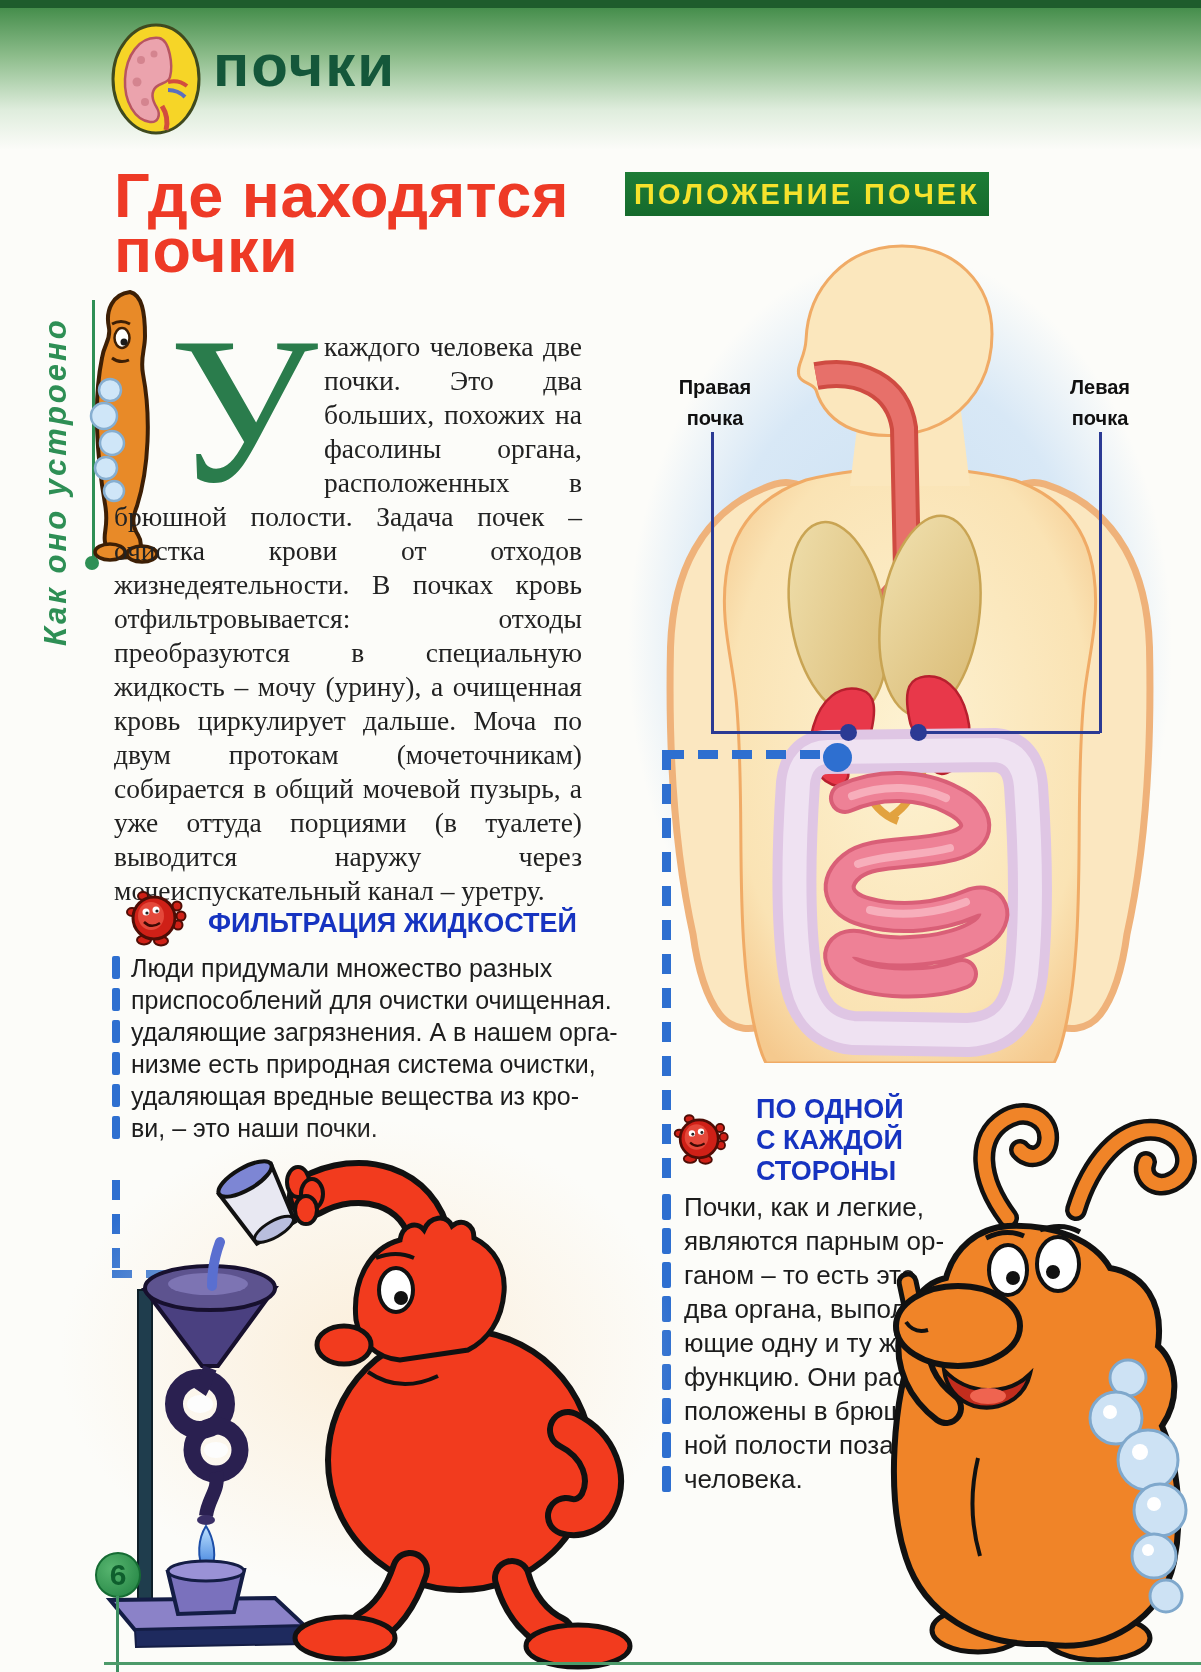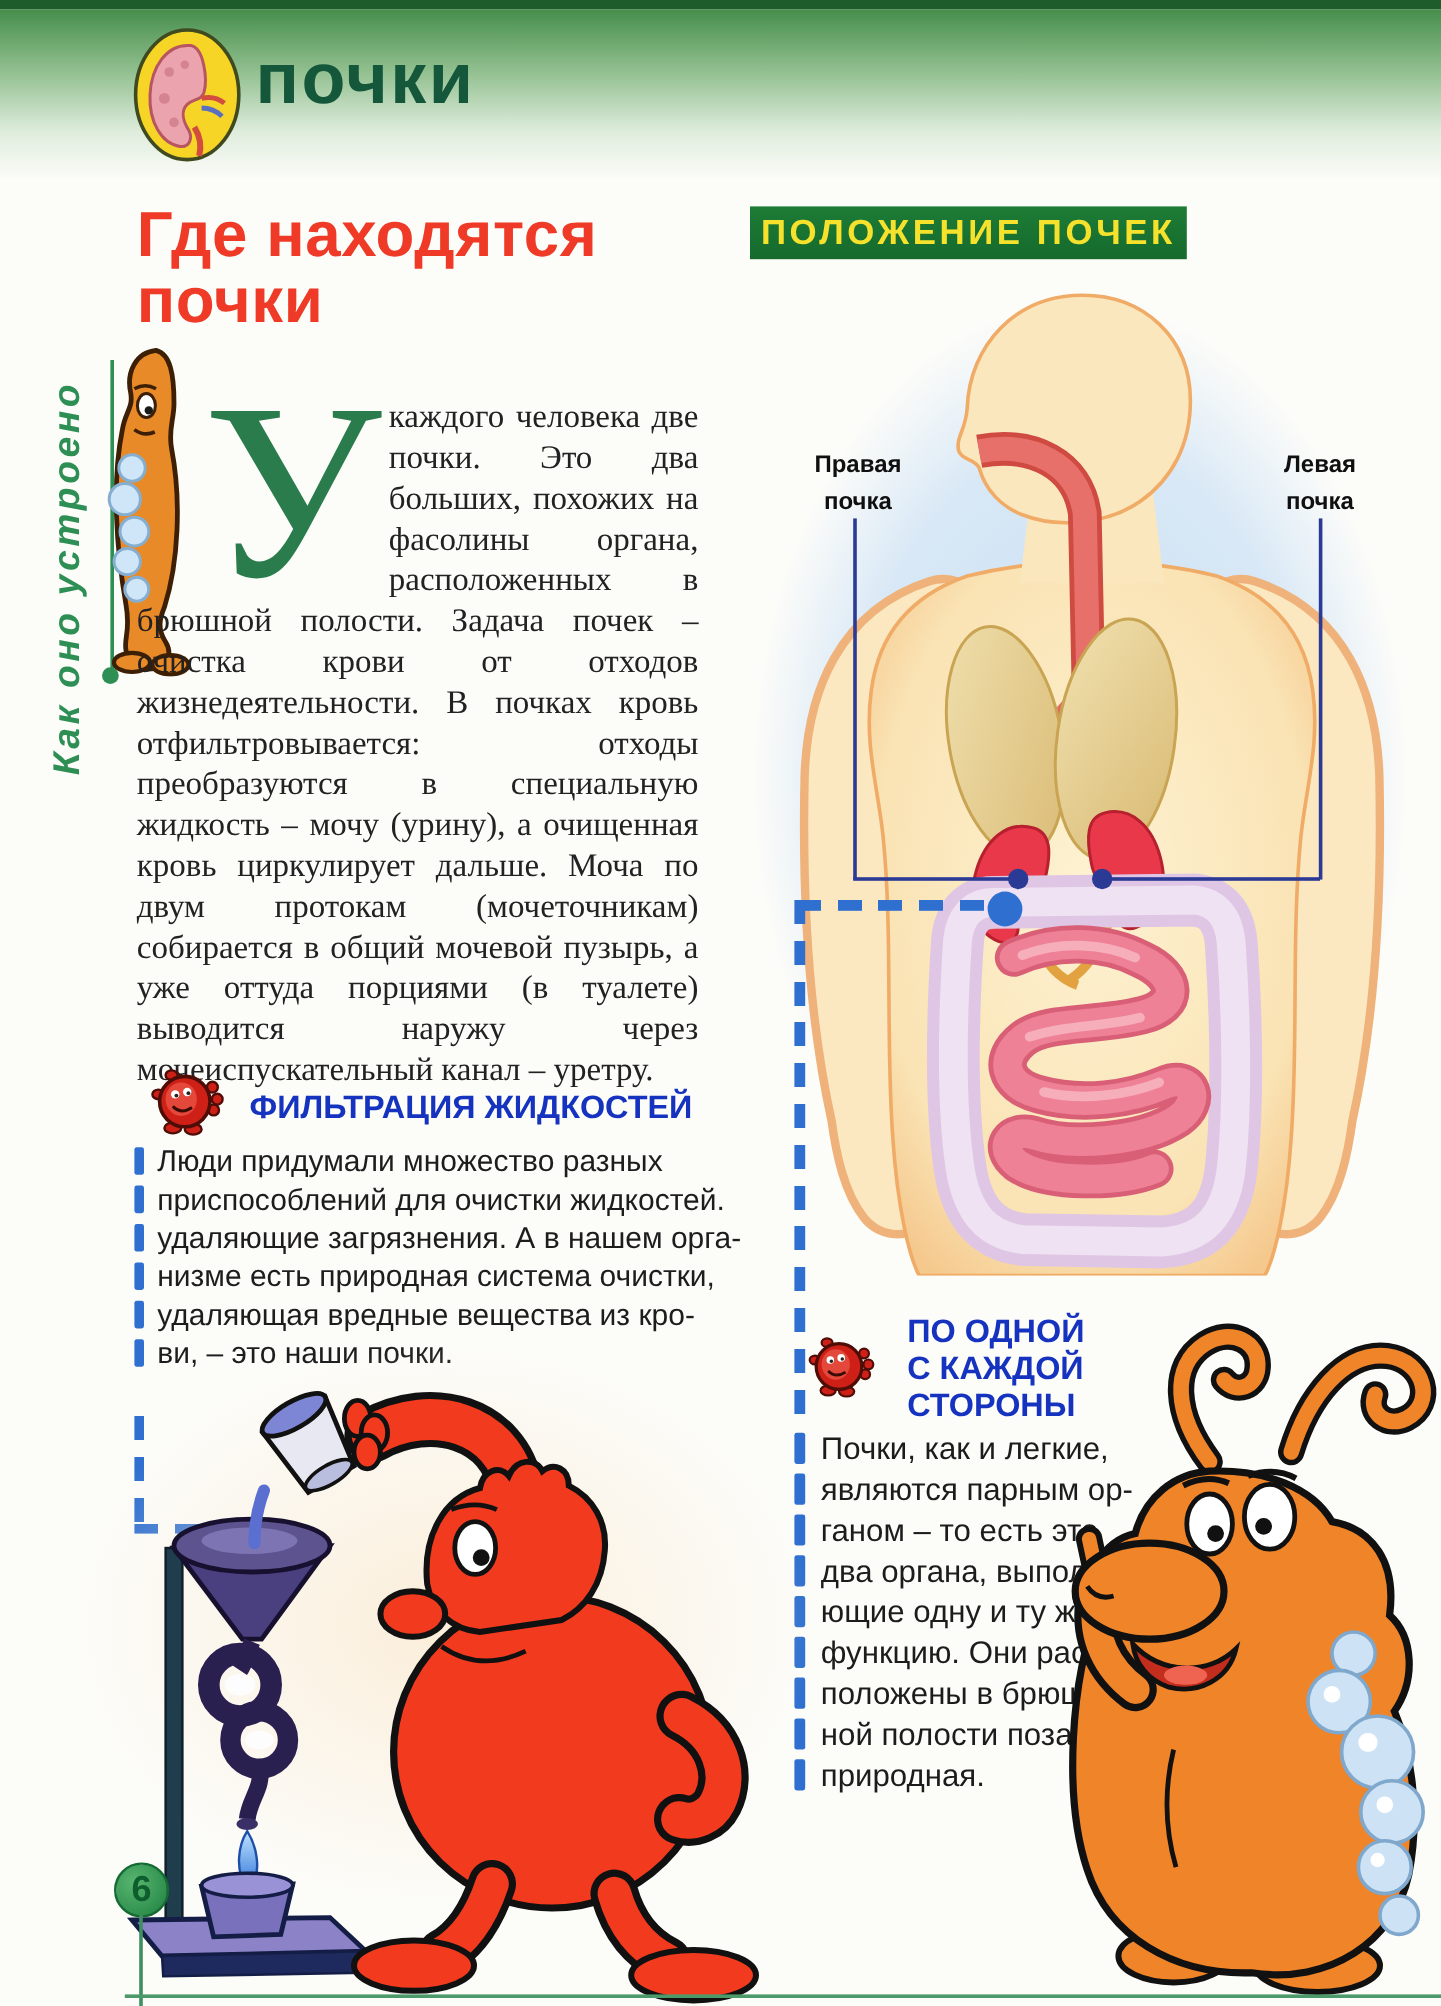--- a/index.html
+++ b/index.html
@@ -17,21 +17,21 @@
 
   
   .vertical-label{left:38px;top:168px;height:478px;width:58px;}
   .vertical-label span{display:block;writing-mode:vertical-rl;transform:rotate(180deg);
     font-size:31px;font-weight:bold;font-style:italic;color:#2e8f55;letter-spacing:3px;
     height:478px;text-align:left;}
   .vert-line{left:92px;top:300px;width:3px;height:258px;background:#2e8f55;}
   .vert-dot{left:85px;top:556px;width:14px;height:14px;border-radius:50%;background:#2e8f55;}
 
   
-  .main-heading{left:114px;top:168px;font-size:53px;line-height:55px;font-weight:bold;
+  .main-heading{left:114px;top:168px;font-size:63px;line-height:55px;font-weight:bold;
     color:#ee3a26;white-space:pre-line;letter-spacing:0.5px;}
   .intro{left:114px;top:330px;width:468px;font-family:"Liberation Serif",serif;
     font-size:27.5px;line-height:34px;color:#222;text-align:justify;margin:0;}
   .dropcap-float{float:left;width:210px;height:170px;text-align:right;padding-right:6px;
     box-sizing:border-box;font-family:"Liberation Serif",serif;font-size:210px;
     line-height:160px;color:#2a7c4c;}
   .worm-char{left:84px;top:286px;width:92px;height:278px;}
 
   
   .germ-icon-1{left:124px;top:884px;width:64px;height:64px;}
@@ -167,21 +167,21 @@
     <use href="#germ-shape"></use>
   </svg>
   <div class="abs box-title filtration-title">ФИЛЬТРАЦИЯ ЖИДКОСТЕЙ</div>
   <div class="abs fact-lines filtration-lines">
     <div class="fact-row">
         <span class="tick"></span>
         <span>Люди придумали множество разных</span>
       </div>
     <div class="fact-row">
         <span class="tick"></span>
-        <span>приспособлений для очистки жидкостей.</span>
+        <span>приспособлений для очистки очищенная.</span>
       </div>
     <div class="fact-row">
         <span class="tick"></span>
         <span>удаляющие загрязнения. А в нашем орга-</span>
       </div>
     <div class="fact-row">
         <span class="tick"></span>
         <span>низме есть природная система очистки,</span>
       </div>
     <div class="fact-row">
@@ -319,21 +319,21 @@
     <div class="fact-row">
         <span class="tick"></span>
         <span>положены в брюш-</span>
       </div>
     <div class="fact-row">
         <span class="tick"></span>
         <span>ной полости позади</span>
       </div>
     <div class="fact-row">
         <span class="tick"></span>
-        <span>природная.</span>
+        <span>человека.</span>
       </div>
   </div>
 
   <div class="abs warm-glow"></div>
   <svg class="abs pour-svg" viewBox="0 0 540 540">
     <defs>
       <linearGradient id="gFlame" x1="0" y1="0" x2="0" y2="1">
         <stop offset="0%" stop-color="#bfe3ff"></stop>
         <stop offset="100%" stop-color="#2f74d8"></stop>
       </linearGradient>

